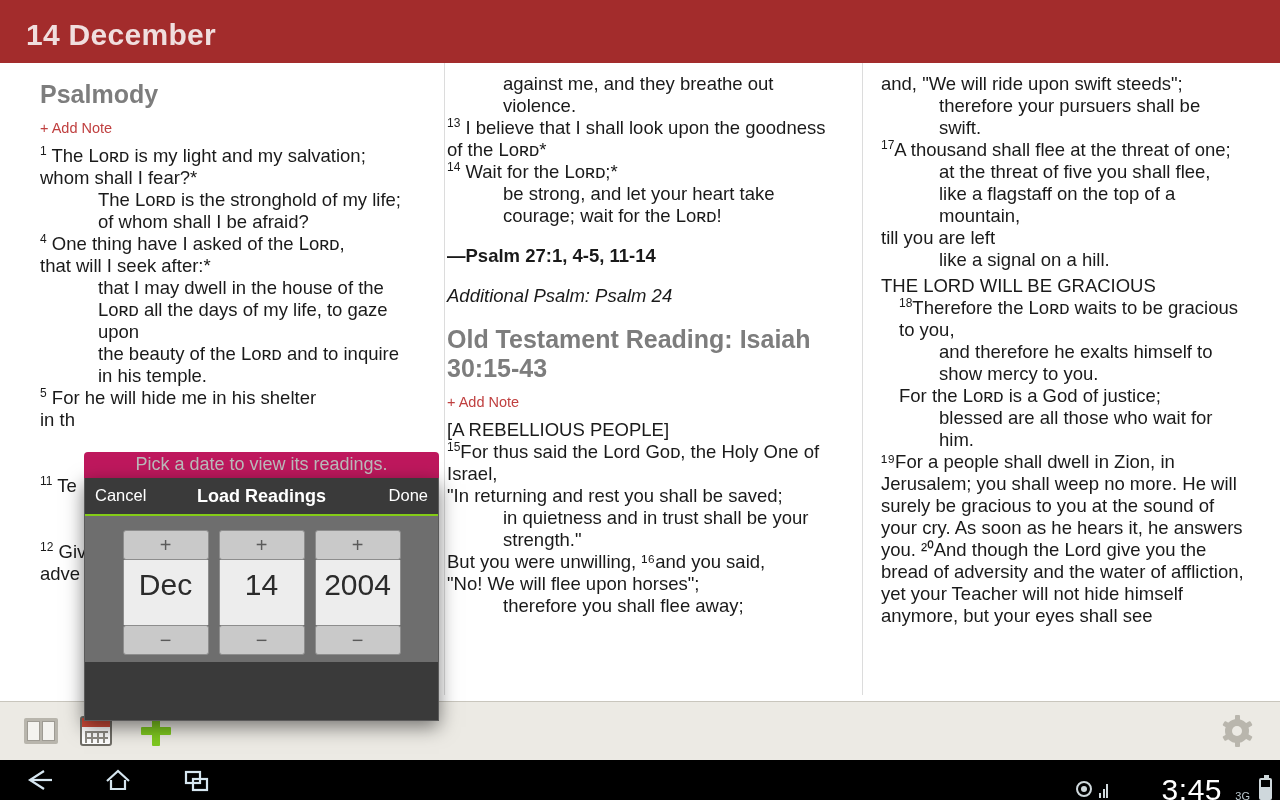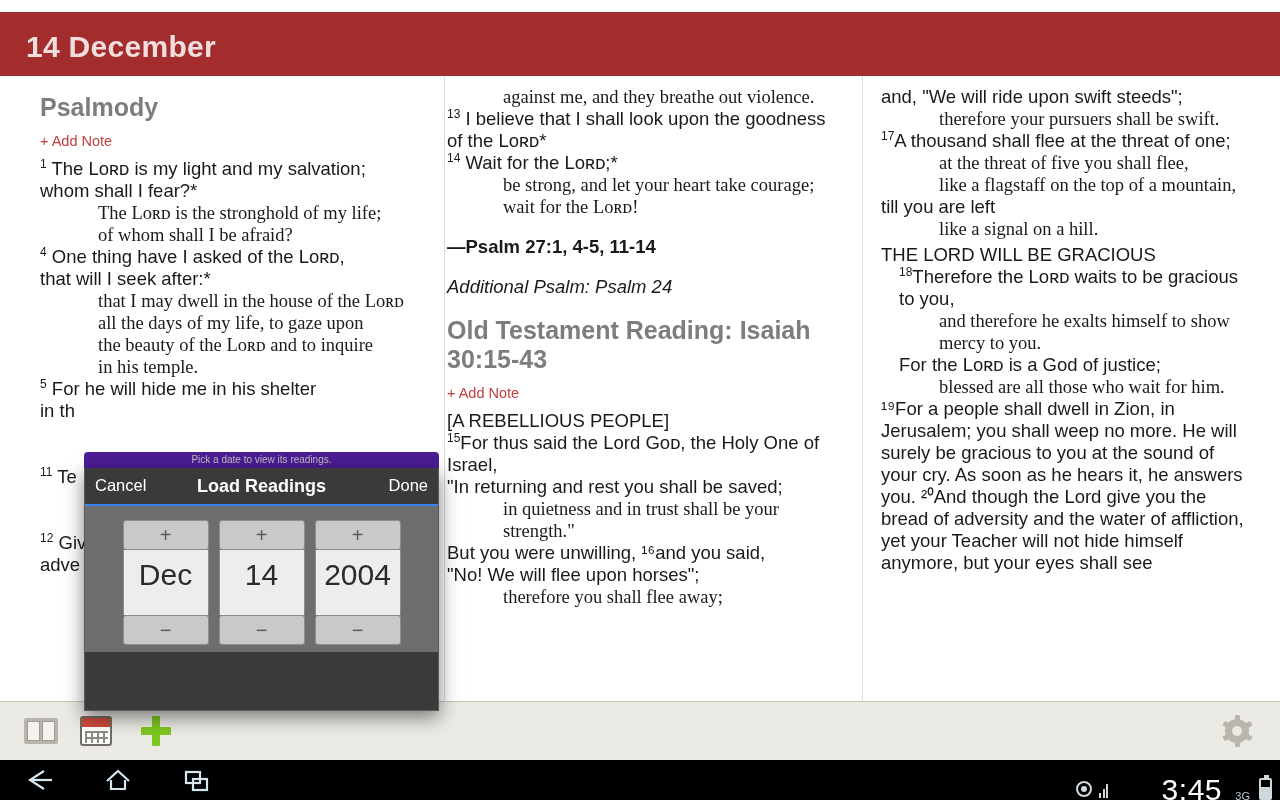--- a/index.html
+++ b/index.html
@@ -17,40 +17,40 @@
   #app {
     position: absolute;
     left: 0; top: 0;
     width: 1280px;
     height: 800px;
     background: #ffffff;
   }
   
   .titlebar {
     position: absolute;
-    left: 0; top: 12px;
+    left: 0; top: 0;
     width: 1280px;
     height: 69px;
     background: #a32c2c;
     box-sizing: border-box;
   }
   .titlebar .title {
     position: absolute;
     left: 26px;
     top: 18px;
     font-size: 30px;
     font-weight: bold;
     color: #f0dede;
     letter-spacing: 0.3px;
   }
   
   .content {
     position: absolute;
     left: 0;
-    top: 76px;
+    top: 63px;
     width: 1280px;
     height: 632px;
     background: #ffffff;
     overflow: hidden;
   }
   .column {
     position: absolute;
     top: 0;
     height: 632px;
     box-sizing: border-box;
@@ -77,21 +77,21 @@
     margin: 8px 0 6px 0;
     cursor: pointer;
   }
   .verse {
     margin: 0;
     text-indent: 0;
   }
   p {
     margin: 0 0 0 0;
   }
-  .ind1 { padding-left: 58px; font-family: Liberation Serif, serif; }
+  .ind1 { padding-left: 58px; }
   sup.vn {
     font-size: 12px;
     vertical-align: super;
     line-height: 0;
   }
   .attrib { margin-top: 18px; font-weight: bold; }
   .addl { margin-top: 18px; font-style: italic; font-size: 18.5px; }
   h3.reading {
     margin: 18px 0 2px 0;
     font-size: 25px;
@@ -308,40 +308,40 @@
   .dlg-wrap {
     position: absolute;
     left: 84px; top: 452px;
     width: 355px;
     z-index: 50;
   }
   .dlg-hint {
     width: 100%;
     text-align: center;
     color: #b9b9b9;
-    font-size: 10px;
-    background: #4c1d95;
+    font-size: 18px;
+    background: #be185d;
     padding: 2px 0 3px 0;
     box-sizing: border-box;
     border-top-left-radius: 4px;
     border-top-right-radius: 4px;
   }
   .dlg {
     width: 355px;
     background: #3a3a3a;
     border: 1px solid #5a5a5a;
     border-top: none;
     box-sizing: border-box;
     padding: 0 0 12px 0;
     box-shadow: 0 6px 18px rgba(0,0,0,0.5);
   }
   .dlg-titlebar {
     height: 36px;
     position: relative;
-    border-bottom: 2px solid #3b82f6;
+    border-bottom: 2px solid #84cc16;
     background: #3a3a3a;
   }
   .dlg-title {
     position: absolute;
     left: 0; right: 0; top: 8px;
     text-align: center;
     color: #ffffff;
     font-size: 18px;
     font-weight: bold;
   }

